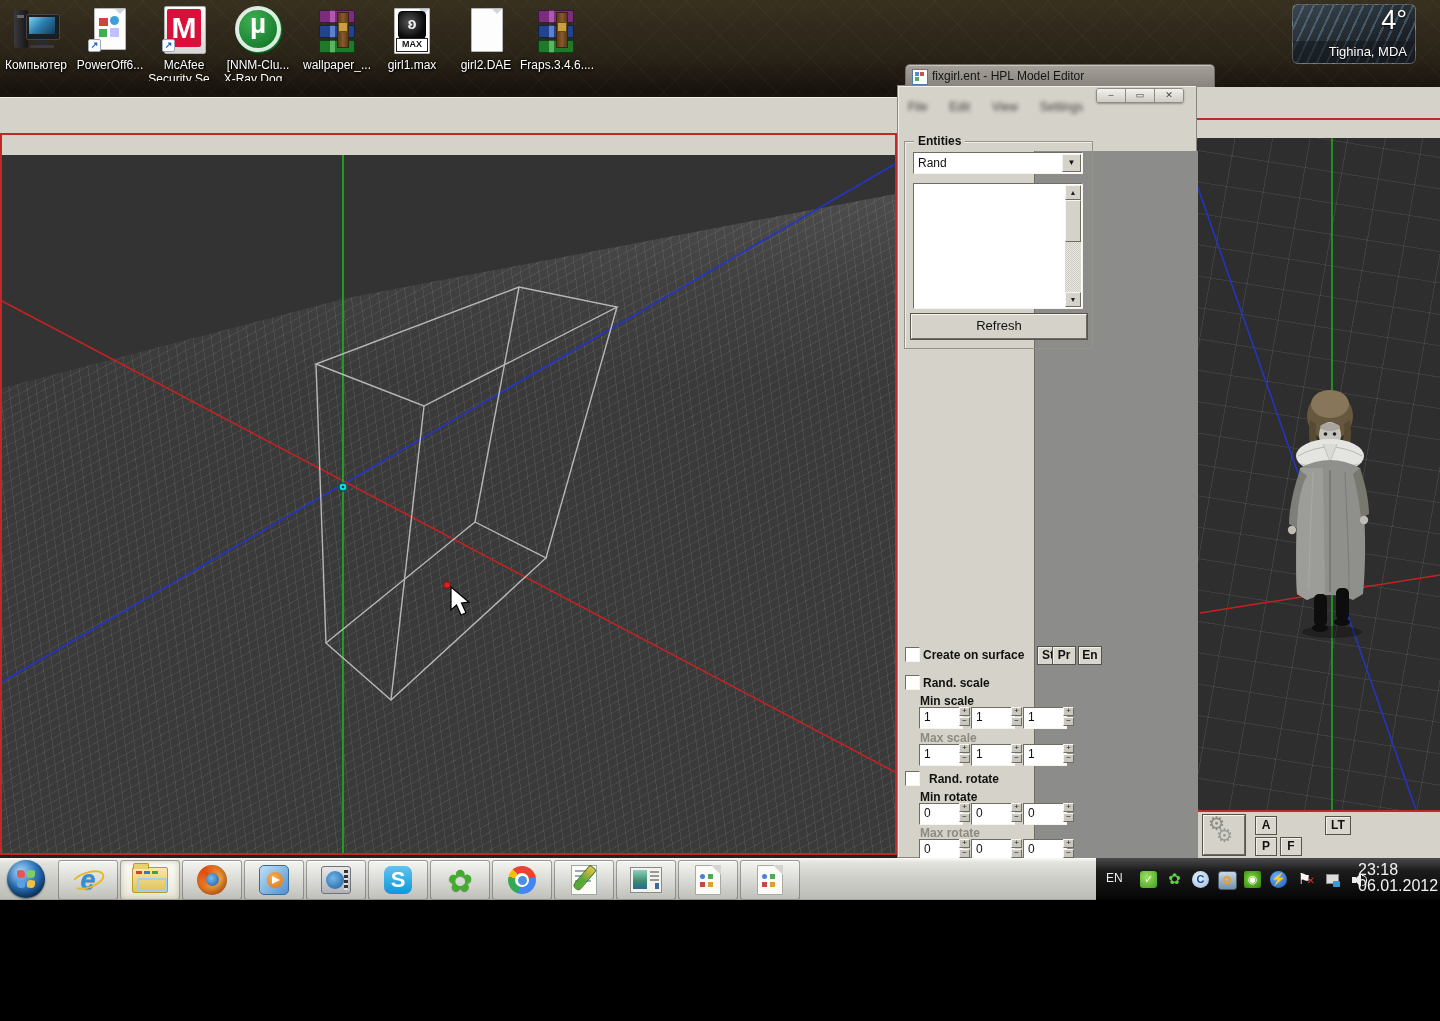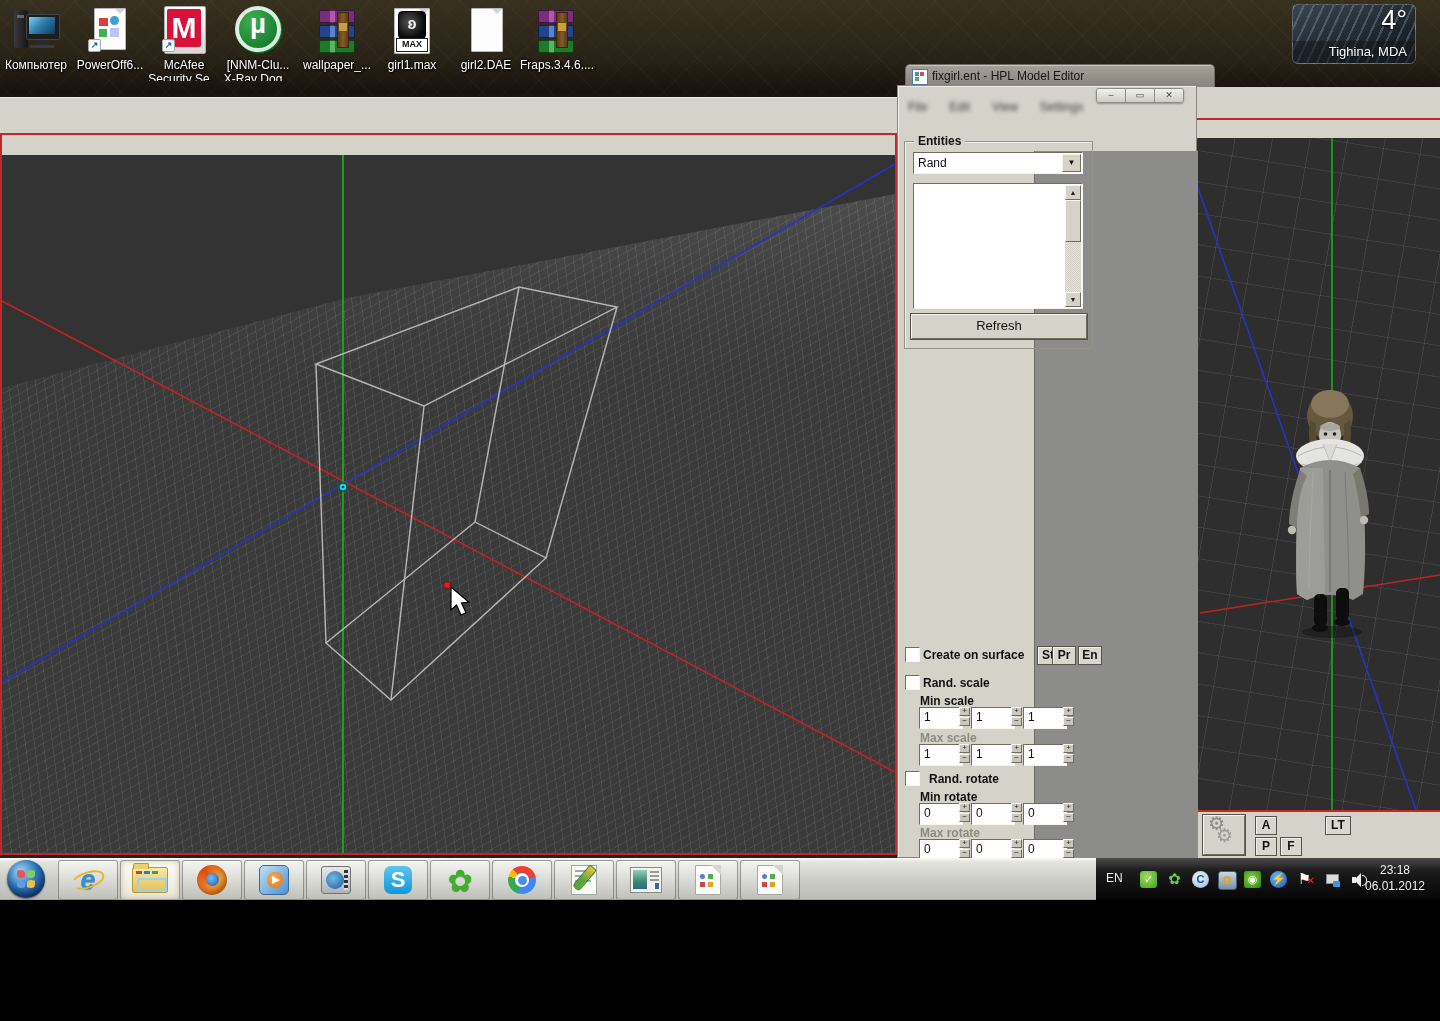--- a/index.html
+++ b/index.html
@@ -512,21 +512,21 @@
       <div class="trayic" style="left:200px;color:#f5f5f5;font-size:15px;font-family:'DejaVu Sans',sans-serif;">⚑<span style="position:absolute;right:-2px;bottom:-1px;color:#e03030;font-size:10px;font-weight:bold;">✕</span></div>
       <div class="trayic" style="left:228px;">
         <div style="position:absolute;left:2px;top:3px;width:11px;height:8px;background:#dcdcdc;border:1px solid #888;"></div>
         <div style="position:absolute;left:9px;bottom:1px;width:7px;height:6px;background:#3a9ad8;border-radius:1px;"></div>
       </div>
       <div class="trayic" style="left:254px;">
         <div style="position:absolute;left:2px;top:6px;width:4px;height:6px;background:#eee;"></div>
         <div style="position:absolute;left:4px;top:2px;width:0;height:0;border-right:7px solid #eee;border-top:7px solid transparent;border-bottom:7px solid transparent;"></div>
         <div style="position:absolute;left:12px;top:4px;width:4px;height:9px;border:1.5px solid #eee;border-left:none;border-radius:0 6px 6px 0;"></div>
       </div>
-      <div class="abs" style="left:262px;top:4px;width:74px;text-align:center;color:#f2f2f2;font-size:12px;line-height:16px;">
+      <div class="abs" style="left:262px;top:4px;width:74px;color:#f2f2f2;font-size:16px;line-height:16px;">
         <div>23:18</div>
         <div>06.01.2012</div>
       </div>
     </div>
   </div>
 
   <div class="abs" style="left:0;top:900px;width:1440px;height:121px;background:#000;"></div>
 </div>
 
 </body></html>

